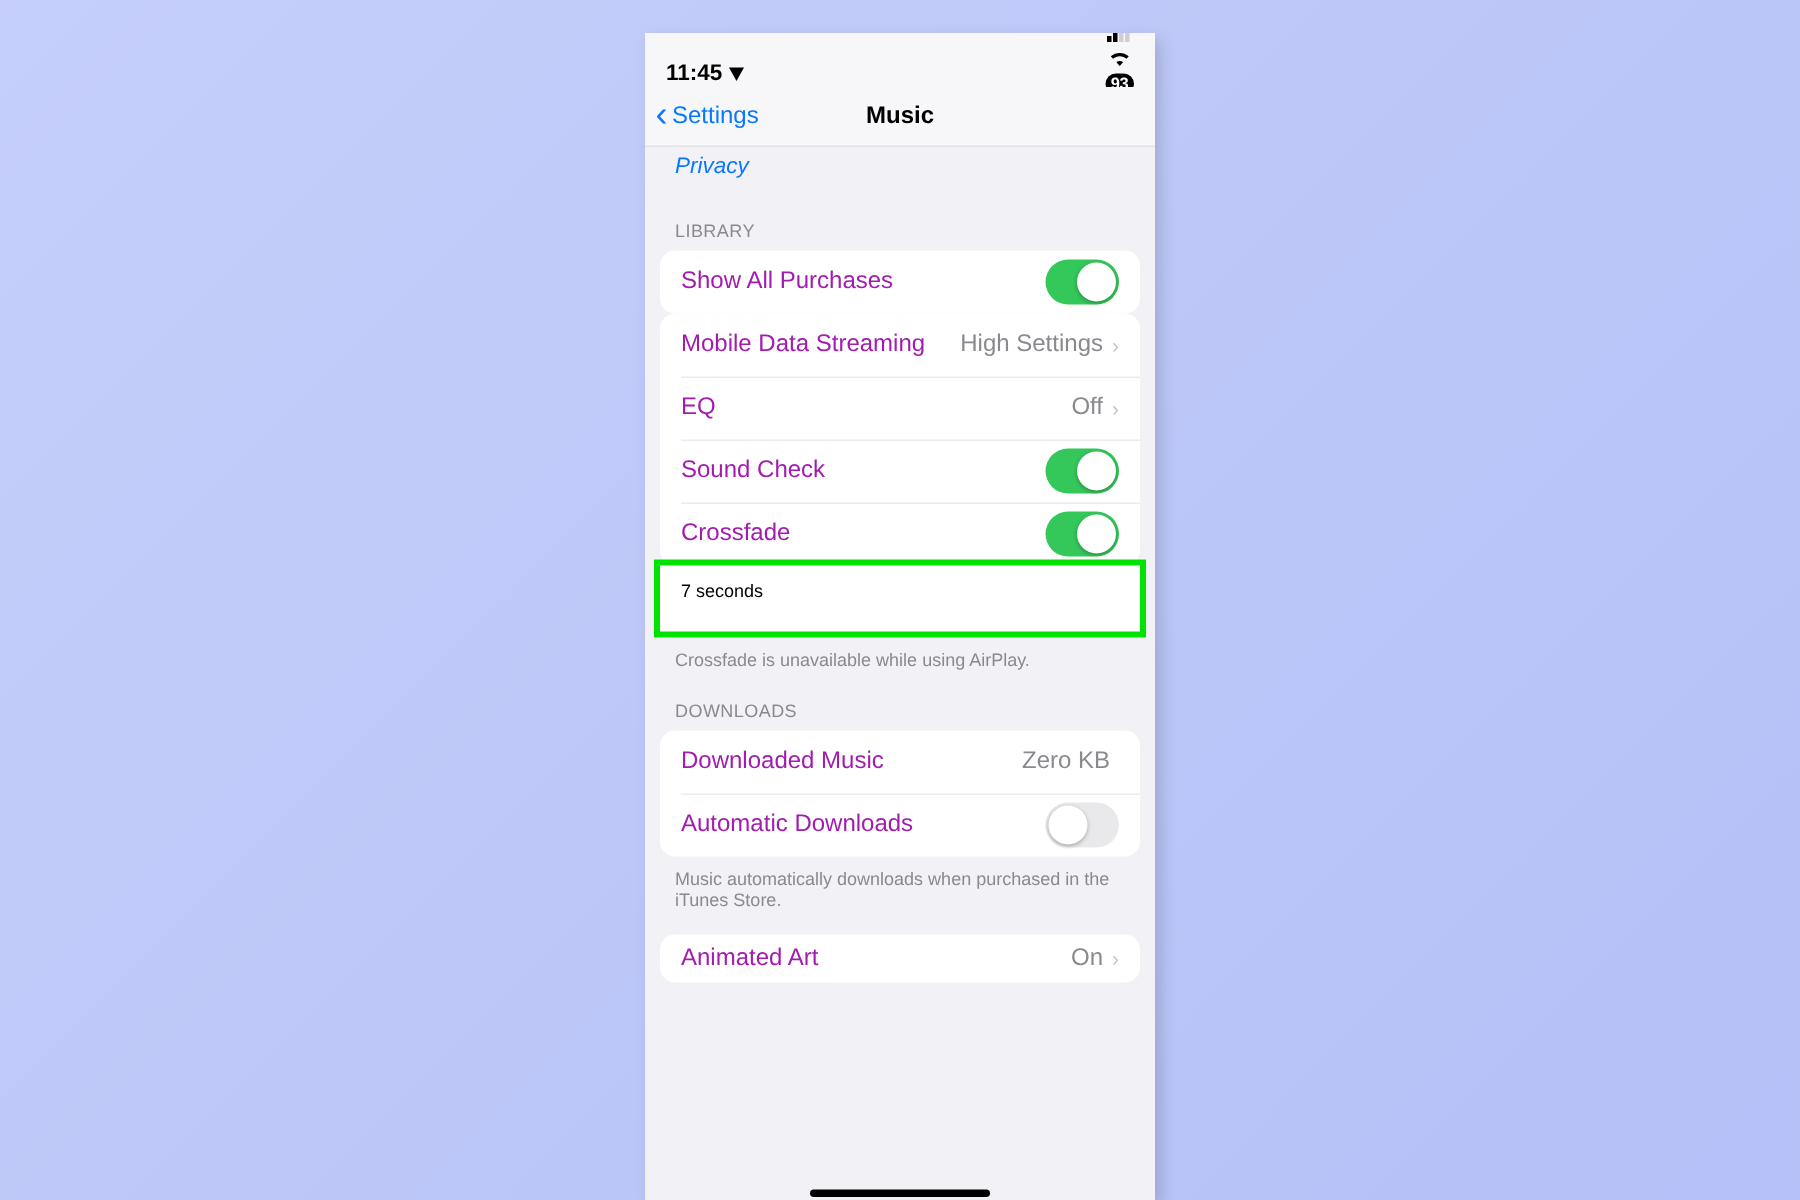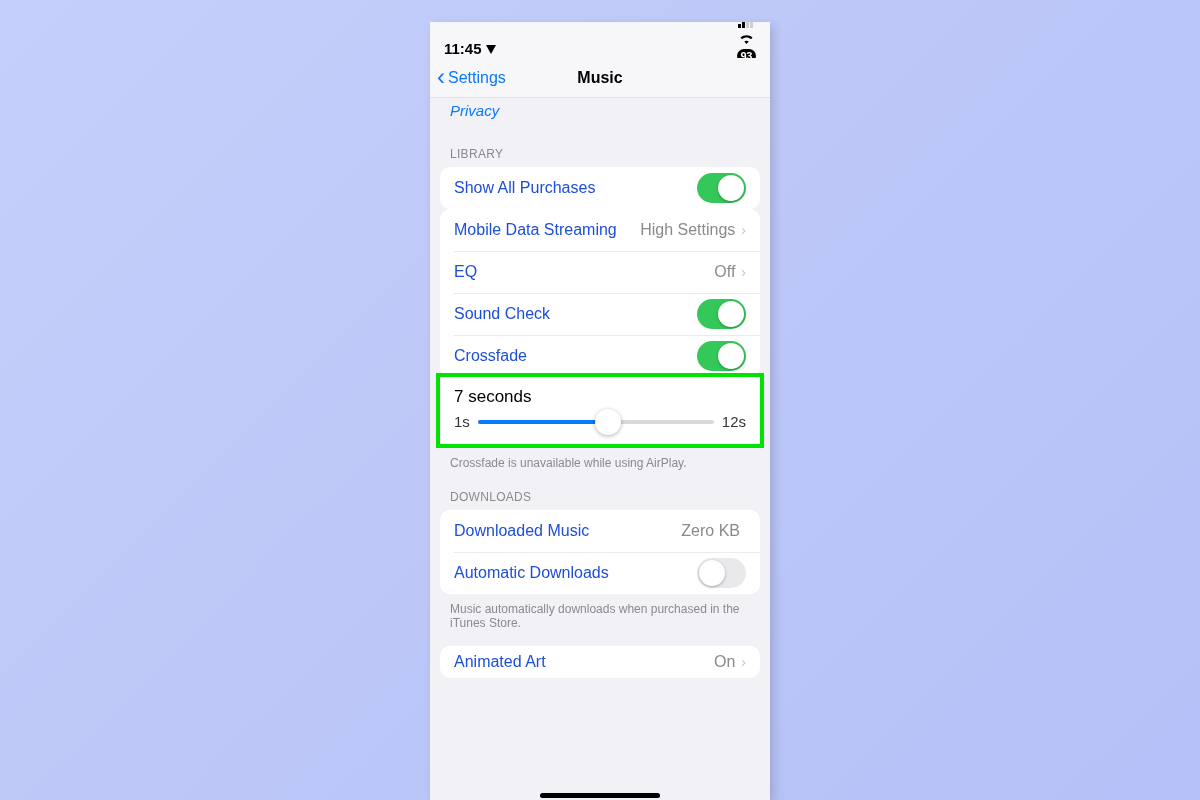--- a/index.html
+++ b/index.html
@@ -86,21 +86,21 @@
     display:flex; align-items:center;
     min-height: 42px;
     padding: 0 14px;
     position: relative;
   }
   .row + .row::before {
     content:"";
     position:absolute; left:14px; right:0; top:0;
     height:1px; background: rgba(0,0,0,0.08);
   }
-  .row-label { flex:1; font-size:16px; color:#1d4ed8; }
+  .row-label { flex:1; font-size:16px; color:#a21caf; }
   .row-value { color:#8a8a8e; font-size:16px; margin-right:6px;}
   .chevron-icon { color:#c5c5c8; font-size:14px; }
   .toggle {
     width: 49px; height:30px; border-radius:15px;
     background:#34c759; position:relative; flex-shrink:0;
     cursor:pointer;
   }
   .toggle.off { background:#e9e9eb; }
   .toggle .knob {
     position:absolute; top:2px; width:26px; height:26px;
@@ -111,21 +111,21 @@
   .toggle.off .knob { left:2px; }
   .highlighted {
     border: 4px solid #00e200;
     border-radius: 0;
     margin: -4px 6px 0;
     position: relative;
     z-index: 2;
     background:#fff;
   }
   .slider-row { padding: 10px 14px 14px; }
-  .slider-title { font-size:17px; margin-bottom:6px; }
+  .slider-title { font-size:12px; margin-bottom:6px; }
   .slider-line { display:flex; align-items:center; gap:8px; }
   .slider-end { font-size:15px; color:#333; }
   .slider-track {
     flex:1; height:4px; background:#d9d9dc; border-radius:2px;
     position:relative;
   }
   .slider-fill { position:absolute; left:0; top:0; bottom:0; background:#0779ff; border-radius:2px; }
   .slider-thumb {
     position:absolute; top:50%; width:26px; height:26px; background:#fff;
     border-radius:50%; transform:translate(-50%,-50%);
@@ -210,28 +210,20 @@
         <span class="row-label">Crossfade</span>
         <div class="toggle on">
             <div class="knob"></div>
           </div>
       </div>
     </div>
 
     <div class="highlighted">
       <div class="slider-row">
         <div class="slider-title">7 seconds</div>
-        <div class="slider-line">
-          <span class="slider-end">1s</span>
-          <div class="slider-track">
-            <div class="slider-fill" id="slider-fill" style="width: 55%;"></div>
-            <div class="slider-thumb" id="slider-thumb" style="left: 55%;"></div>
-          </div>
-          <span class="slider-end">12s</span>
-        </div>
       </div>
     </div>
 
     <div class="footnote">Crossfade is unavailable while using AirPlay.</div>
 
     <div class="section-label">DOWNLOADS</div>
     <div class="group">
       <div class="row disclosure">
         <span class="row-label">Downloaded Music</span>
         <span class="row-value">Zero KB</span>

